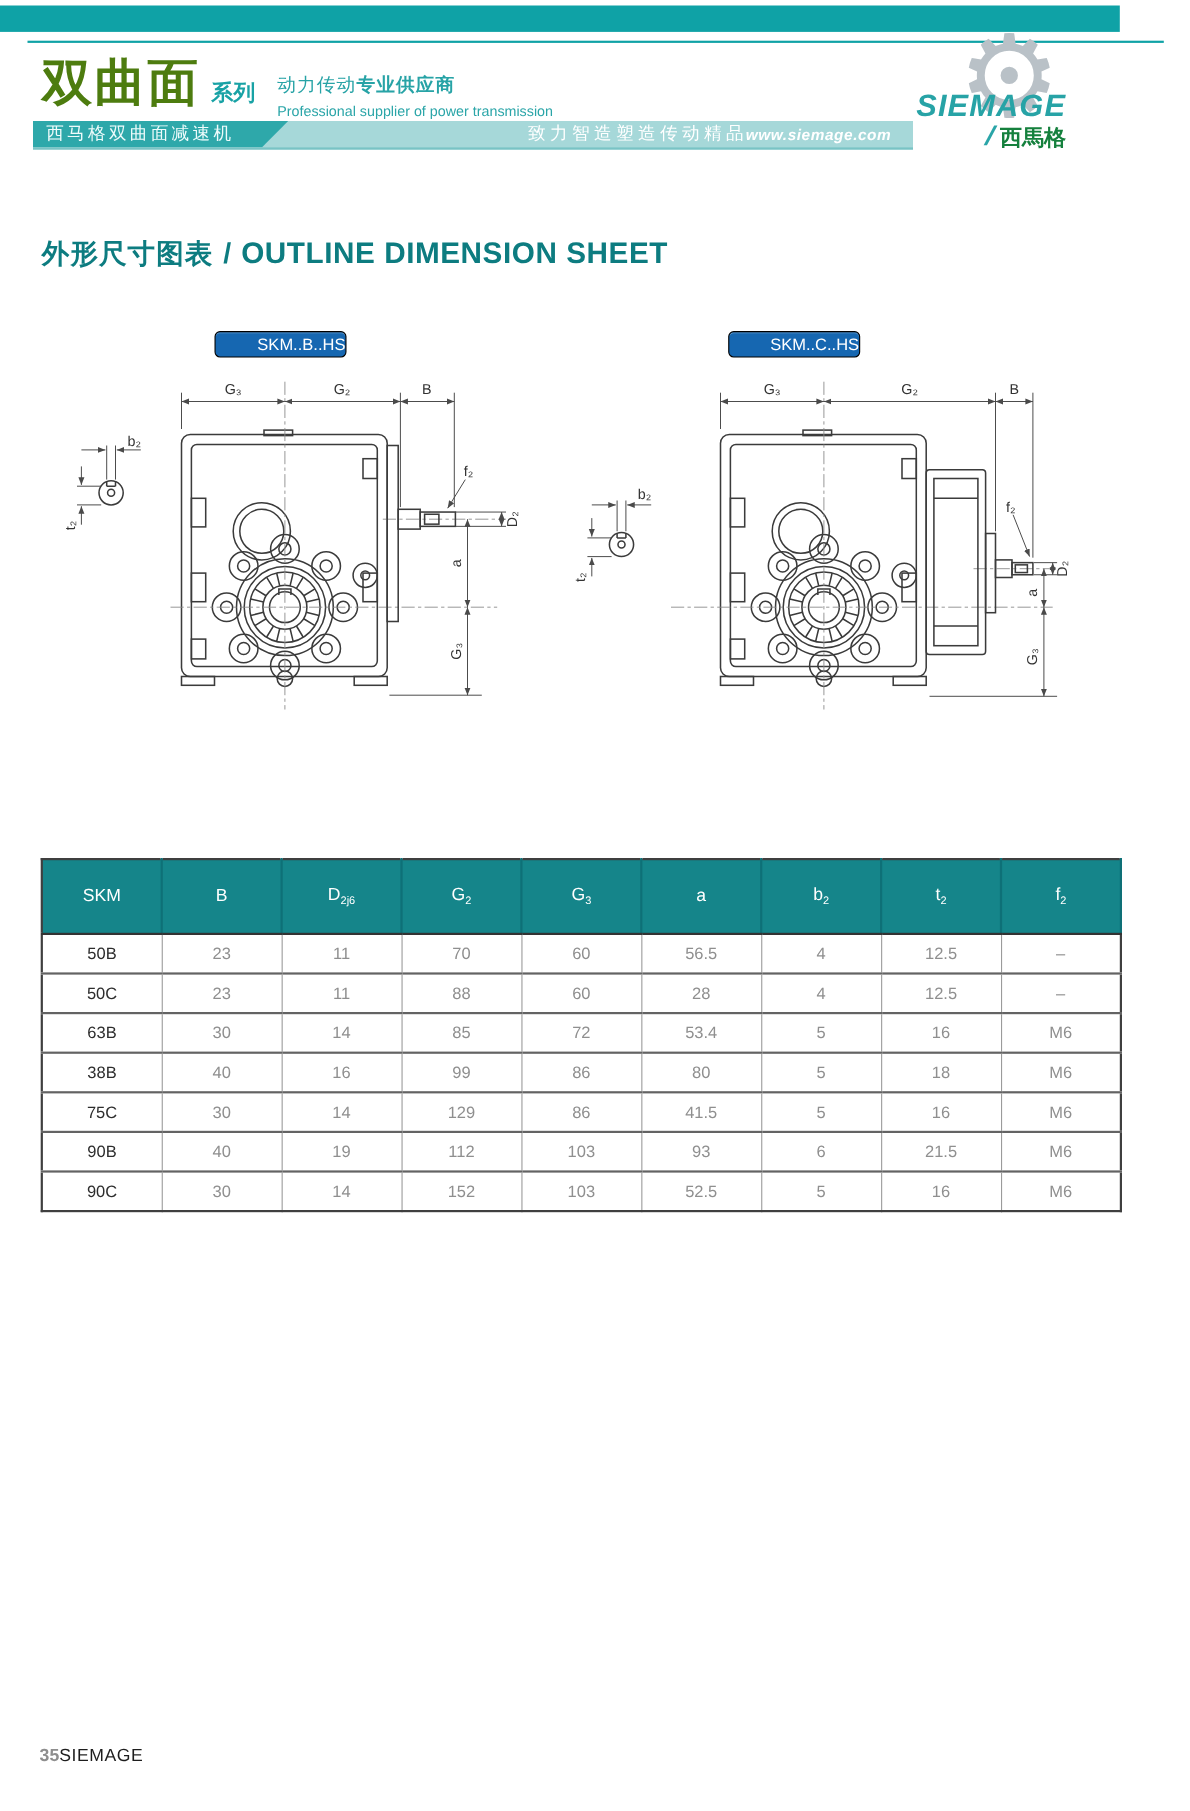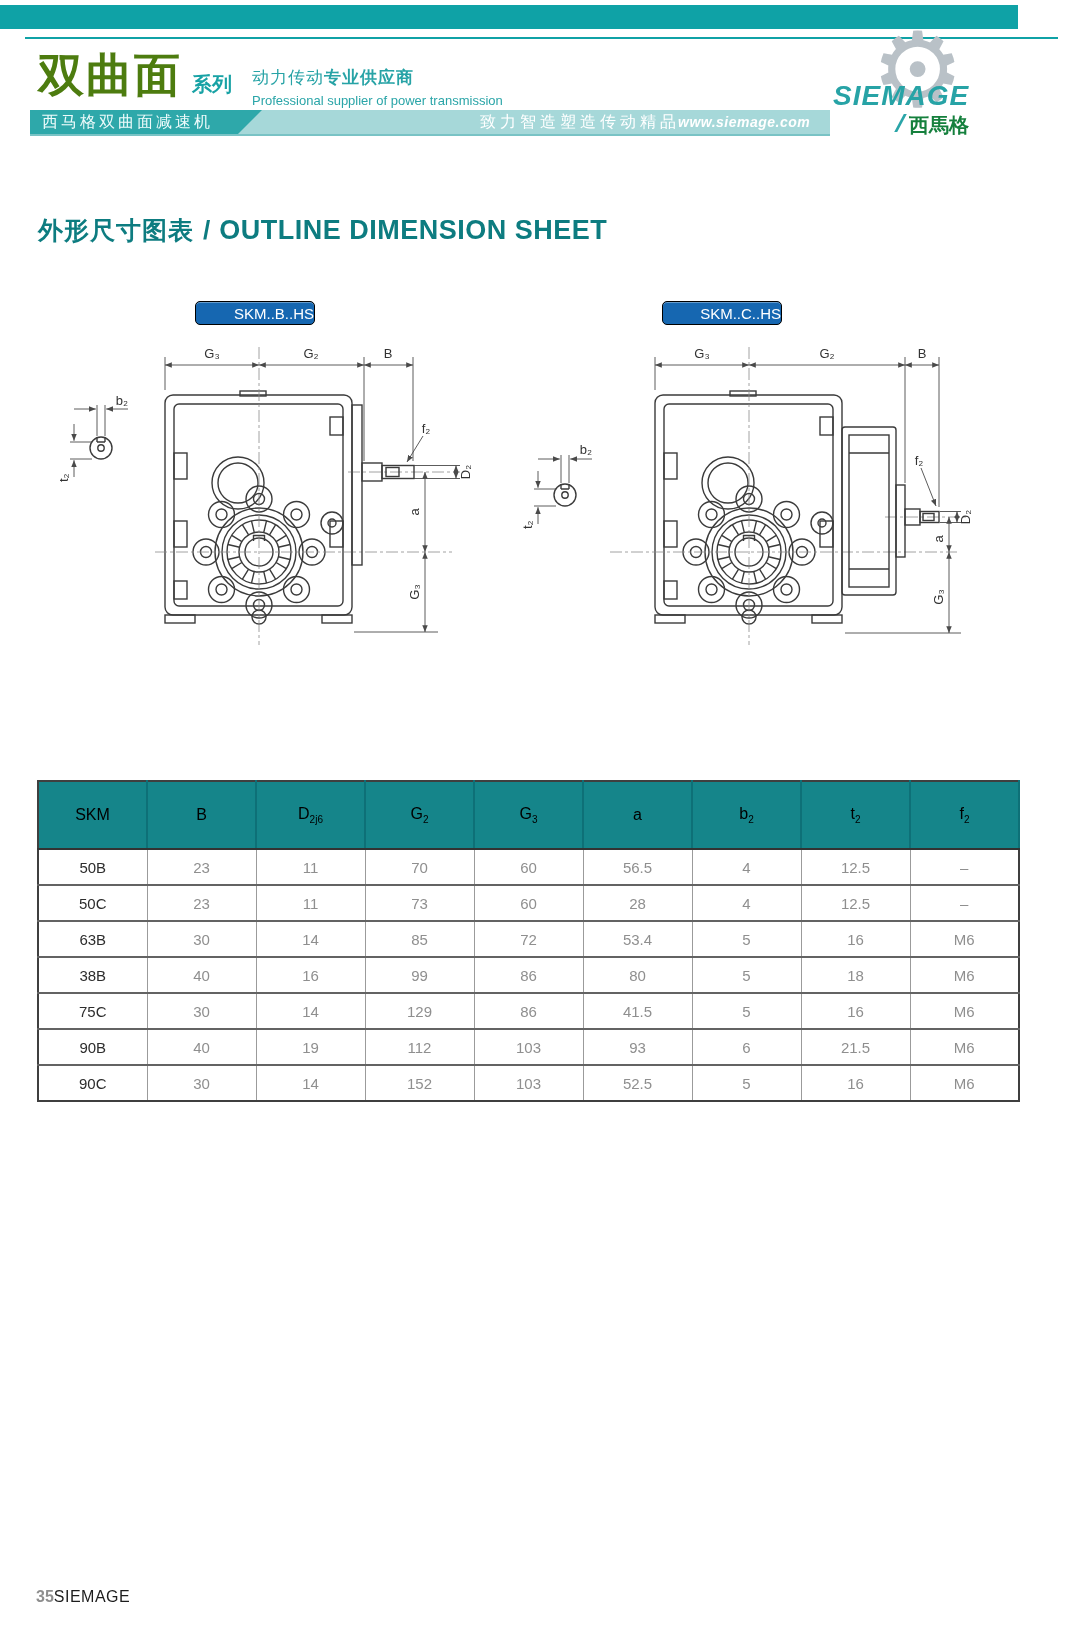--- a/index.html
+++ b/index.html
@@ -54,21 +54,21 @@
   #svg-left{left:60px;top:335px;}
   #svg-right{left:515px;top:335px;}
   .body{stroke:#3b3b3b;fill:none;stroke-width:1.4;}
   .cl{stroke:#8a8a8a;stroke-width:.8;stroke-dasharray:12 3 3 3;fill:none;}
   .dim{stroke:#4a4a4a;stroke-width:.9;fill:none;}
   text.lbl{font-size:13px;fill:#333;font-family:"Liberation Sans",sans-serif;}
 
   
   .table-wrap{position:absolute;left:37px;top:780px;}
   table{border-collapse:collapse;table-layout:fixed;width:946px;border:2px solid #3f3f3f;}
-  th{width:105px;height:64px;background:#15858a;color:#000000;font-size:16px;font-weight:normal;
+  th{width:105px;height:64px;background:#15858a;color:#ffffff;font-size:16px;font-weight:normal;
      border-right:2px solid #0e7077;border-bottom:2px solid #333;text-align:center;}
   th sub{font-size:10px;}
   td{height:32px;text-align:center;font-size:15px;color:#8f8f8f;
      border-right:1px solid #9b9b9b;border-top:2px solid #636363;}
   td.model{color:#2d2d2d;}
 
   
   .footer{position:absolute;left:36px;top:1588px;font-size:16px;}
   .footer .pnum{color:#8e8e8e;font-weight:bold;}
   .footer .brand{color:#1d1d1d;letter-spacing:.5px;}
@@ -306,21 +306,21 @@
             <td>60</td>
             <td>56.5</td>
             <td>4</td>
             <td>12.5</td>
             <td>–</td>
           </tr>
           <tr>
             <td class="model">50C</td>
             <td>23</td>
             <td>11</td>
-            <td>73</td>
+            <td>88</td>
             <td>60</td>
             <td>28</td>
             <td>4</td>
             <td>12.5</td>
             <td>–</td>
           </tr>
           <tr>
             <td class="model">63B</td>
             <td>30</td>
             <td>14</td>

